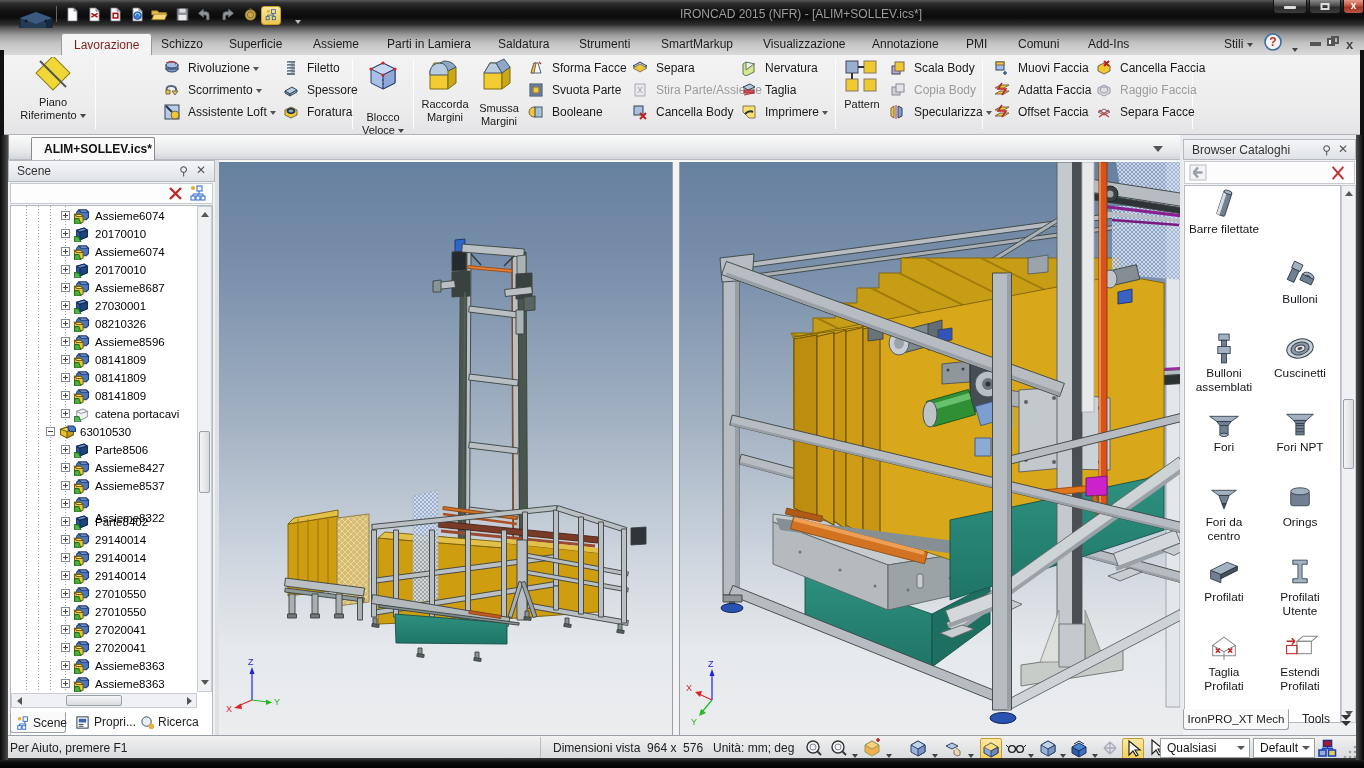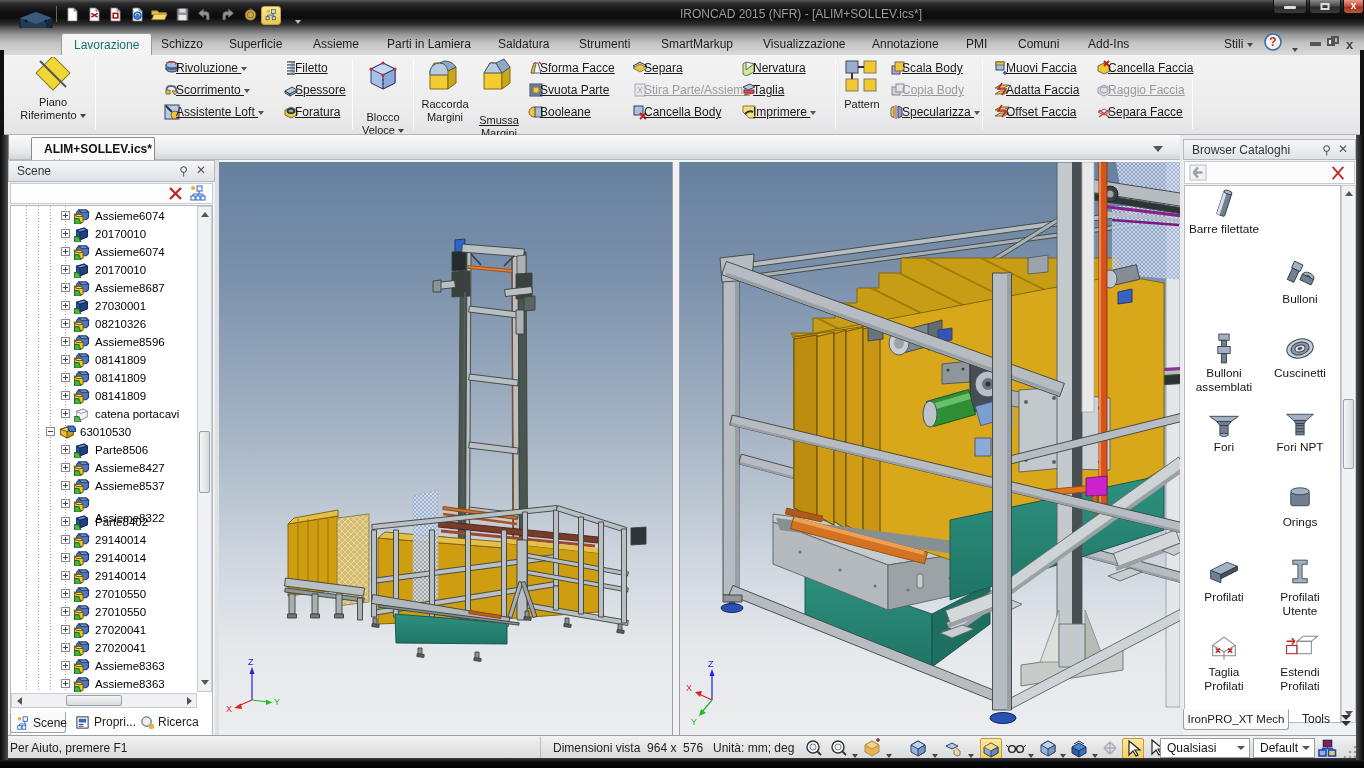--- a/index.html
+++ b/index.html
@@ -8,28 +8,28 @@
 
 #titlebar{left:0;top:0;width:1364px;height:28px;background:linear-gradient(180deg,#585858 0%,#2c2c2c 12%,#121212 40%,#0b0b0b 62%,#2e2e2e 88%,#5a5a5a 100%);}
 #titletext{left:680px;top:7px;color:#9c9c9c;font-size:12px;white-space:nowrap;}
 .winbtn{top:0;height:14px;border:1px solid #111;border-top:none;background:linear-gradient(180deg,#8a8a8a,#4a4a4a 45%,#2a2a2a 55%,#3c3c3c);border-radius:0 0 4px 4px;}
 .winbtn .g{position:absolute;left:50%;top:4px;transform:translateX(-50%);}
 
 .qat{top:6px;width:20px;height:19px;text-align:center;}
 
 #tabrow{left:0;top:28px;width:1364px;height:27px;background:linear-gradient(180deg,#5a5a5a 0%,#999 25%,#c2c2c2 55%,#dadada 100%);}
 .rtab{position:absolute;top:33px;height:22px;line-height:22px;color:#1c1c1c;font-size:12px;padding:0 12px;}
-.rtab.active{background:#f4f4f4;border-radius:3px 3px 0 0;border:1px solid #9a9a9a;border-bottom:none;color:#0f766e;}
+.rtab.active{background:#f4f4f4;border-radius:3px 3px 0 0;border:1px solid #9a9a9a;border-bottom:none;color:#7f1d1d;}
 
 #ribbon{left:0;top:55px;width:1364px;height:80px;background:linear-gradient(180deg,#f4f3f4,#eeedee 60%,#e4e4e6);border-bottom:1px solid #b0b4ba;}
 .rdiv{position:absolute;top:4px;height:70px;width:1px;background:#c8c8ca;border-right:1px solid #fdfdfd;}
 .bigbtn{position:absolute;top:57px;text-align:center;color:#1a1a1a;font-size:11px;line-height:13px;}
 .smallbtn{position:absolute;height:18px;color:#1a1a1a;font-size:12px;white-space:nowrap;}
 .smallbtn .ic{position:absolute;left:0;top:1px;width:16px;height:16px;}
-.smallbtn .tx{position:absolute;left:12px;top:2px;text-decoration:underline;}
+.smallbtn .tx{position:absolute;left:24px;top:2px;}
 .smallbtn.gray{color:#9b9b9b;}
 .darr{display:inline-block;width:0;height:0;border-left:3px solid transparent;border-right:3px solid transparent;border-top:4px solid #444;vertical-align:middle;}
 
 #docstrip{left:8px;top:135px;width:1172px;height:25px;background:linear-gradient(180deg,#fbfbfb,#e6e8ea 70%,#d2d5d9);border-left:1px solid #888;border-bottom:1px solid #b8bcc2;}
 #doctab{position:absolute;left:22px;top:2px;width:124px;height:23px;background:#fafafa;border:1px solid #8a8a8a;border-bottom:none;border-radius:2px 2px 0 0;font-size:12px;font-weight:bold;color:#111;text-align:left;padding:4px 0 0 12px;}
 
 #scenepanel{left:8px;top:160px;width:207px;height:575px;background:#f0f1f3;}
 #sceneheader{left:0;top:0;width:207px;height:22px;background:linear-gradient(180deg,#f5f6f8,#dfe2e7);border:1px solid #b6bac0;font-size:12px;color:#333;padding:3px 0 0 8px;}
 #scenetools{left:2px;top:23px;width:203px;height:21px;background:#fdfdfd;border:1px solid #c8ccd2;}
 #treebox{left:2px;top:45px;width:203px;height:540px;background:#fff;border:1px solid #b7bbc1;}
@@ -177,21 +177,21 @@
         <polygon points="6,14 6,32 24,32 24,14 20,6 10,6" fill="#f2cc30" stroke="#7a6a10"></polygon>
         <path d="M6,14 q2,-8 10,-8 l4,0 q6,0 8,8 l0,4 -22,0 z" fill="#b8cce0" stroke="#456"></path>
         <polygon points="24,14 32,10 32,26 24,32" fill="#caa818" stroke="#7a6a10"></polygon>
         <path d="M24,14 q-2,-8 -8,-8 l4,-2 q8,0 12,6 z" fill="#8fa8c8" stroke="#456"></path>
       </svg><div style="margin-top:0px;">Raccorda<br>Margini</div></div>
 <div class="bigbtn" style="left:473px;width:52px;"><svg width="42" height="38" viewBox="0 0 42 38">
         <polygon points="6,16 6,32 24,32 24,16 18,6 12,6" fill="#f2cc30" stroke="#7a6a10"></polygon>
         <polygon points="6,16 12,6 18,6 24,16" fill="#b8cce0" stroke="#456"></polygon>
         <polygon points="24,16 32,10 32,26 24,32" fill="#caa818" stroke="#7a6a10"></polygon>
         <polygon points="18,6 24,16 32,10 26,2" fill="#8fa8c8" stroke="#456"></polygon>
-      </svg><div style="margin-top:16px;text-decoration:underline;">Smussa<br>Margini</div></div>
+      </svg><div style="margin-top:4px;">Smussa<br>Margini</div></div>
 <div class="bigbtn" style="left:840px;width:44px;"><svg width="40" height="38" viewBox="0 0 40 38">
         <rect x="4" y="4" width="12" height="12" fill="#9aaed0" stroke="#445"></rect>
         <rect x="22" y="4" width="12" height="12" fill="#f0c830" stroke="#876"></rect>
         <rect x="4" y="22" width="12" height="12" fill="#f0c830" stroke="#876"></rect>
         <rect x="22" y="22" width="12" height="12" fill="#f0c830" stroke="#876"></rect>
         <path d="M16 10 h6 M10 16 v6" stroke="#333" stroke-width="2"></path>
       </svg><div style="margin-top:0px;">Pattern</div></div>
 <div class="smallbtn" style="left:164px;top:59px;">
       <span class="ic"><svg width="16" height="16" viewBox="0 0 16 16">
           <ellipse cx="8" cy="9" rx="6" ry="3" fill="#7a9ad0" stroke="#345"></ellipse>
@@ -711,20 +711,25 @@
             <polygon points="10,15 24,15 21,19 13,19" fill="#708092" stroke="#2e3844" stroke-width="0.8"></polygon>
             <rect x="13" y="19" width="8" height="9" fill="#708092" stroke="#2e3844" stroke-width="0.8"></rect>
             <ellipse cx="17" cy="28" rx="4" ry="1.6" fill="#a2b2c2" stroke="#2e3844" stroke-width="0.8"></ellipse>
           </svg>Fori</div>
 <div class="catitem" style="left:78px;top:220px;"><svg width="36" height="33" viewBox="0 0 34 32">
             <polygon points="4,8 30,8 23,14 11,14" fill="#a2b2c2" stroke="#2e3844" stroke-width="0.8"></polygon>
             <polygon points="11,14 23,14 21,17 13,17" fill="#708092" stroke="#2e3844" stroke-width="0.8"></polygon>
             <rect x="13" y="17" width="8" height="11" fill="#708092" stroke="#2e3844" stroke-width="0.8"></rect>
             <path d="M13 19 h8 M13 22 h8 M13 25 h8" stroke="#3a4450"></path>
           </svg>Fori NPT</div>
+<div class="catitem" style="left:2px;top:295px;"><svg width="36" height="33" viewBox="0 0 34 32">
+            <polygon points="5,9 29,9 22,14 12,14" fill="#a2b2c2" stroke="#2e3844" stroke-width="0.8"></polygon>
+            <polygon points="12,14 22,14 19,22 15,22" fill="#708092" stroke="#2e3844" stroke-width="0.8"></polygon>
+            <polygon points="15,22 19,22 17,27" fill="#46525e" stroke="#222c36" stroke-width="0.8"></polygon>
+          </svg>Fori da<br>centro</div>
 <div class="catitem" style="left:78px;top:295px;"><svg width="36" height="33" viewBox="0 0 34 32">
             <rect x="8" y="10" width="18" height="14" rx="2" fill="#708092" stroke="#2e3844" stroke-width="0.8"></rect>
             <ellipse cx="17" cy="10" rx="9" ry="3.4" fill="#a2b2c2" stroke="#2e3844" stroke-width="0.8"></ellipse>
           </svg>Orings</div>
 <div class="catitem" style="left:2px;top:370px;"><svg width="36" height="33" viewBox="0 0 34 32">
             <polygon points="4,14 20,6 30,10 14,18" fill="#a2b2c2" stroke="#2e3844" stroke-width="0.8"></polygon>
             <polygon points="4,14 14,18 14,26 4,22" fill="#708092" stroke="#2e3844" stroke-width="0.8"></polygon>
             <polygon points="14,18 30,10 30,14 14,22" fill="#46525e" stroke="#222c36" stroke-width="0.8"></polygon>
           </svg>Profilati</div>
 <div class="catitem" style="left:78px;top:370px;"><svg width="36" height="33" viewBox="0 0 34 32">

